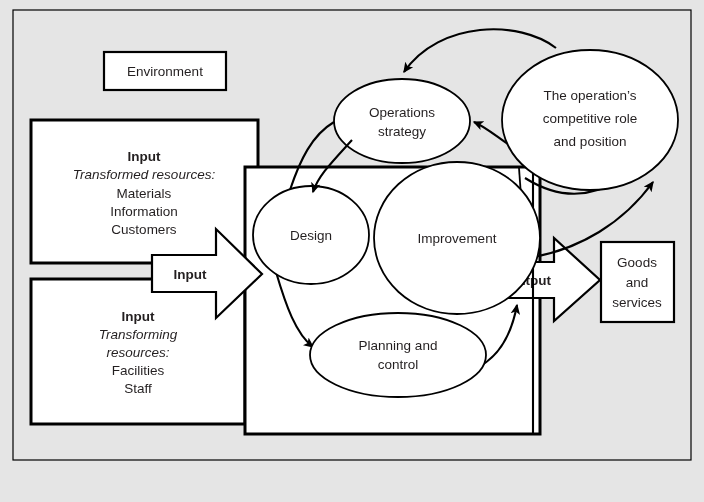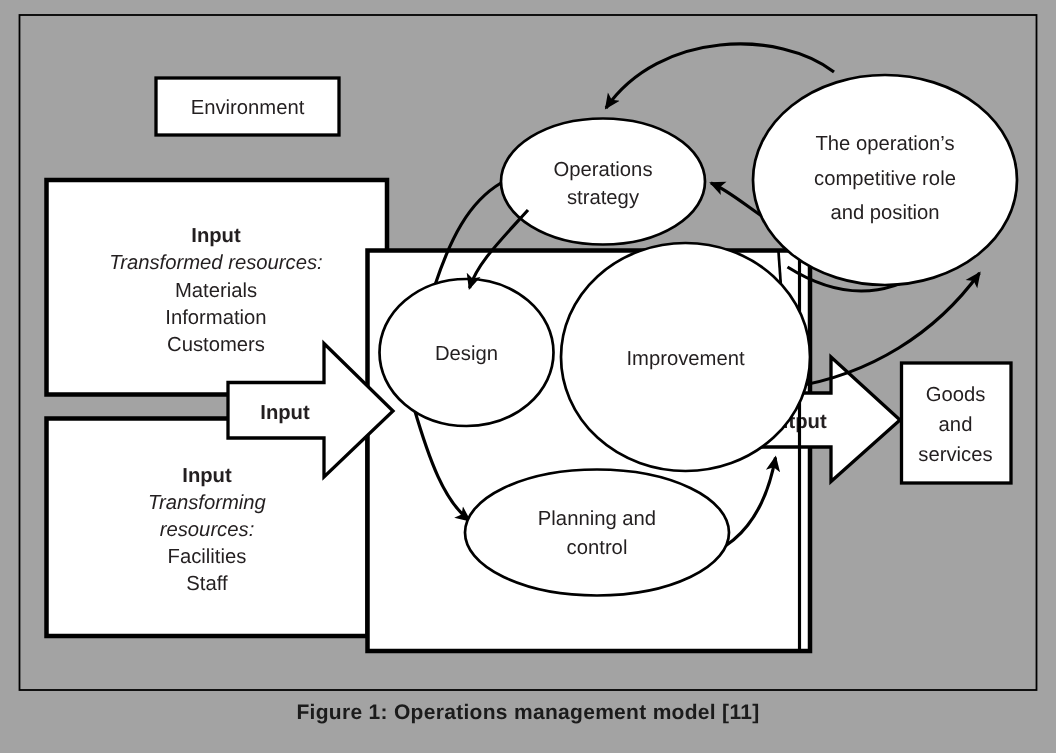--- a/index.html
+++ b/index.html
@@ -9,21 +9,21 @@
     background: #ffffff;
   }
   body {
     font-family: "Liberation Sans", sans-serif;
     color: #231f20;
   }
   #page {
     position: relative;
     width: 704px;
     height: 502px;
-    background: #a3a3a3;
+    background: #e5e5e5;
     overflow: hidden;
   }
   #figure-svg {
     display: block;
     width: 704px;
     height: 502px;
   }
   .thin-frame {
     fill: none;
     stroke: #000000;
@@ -196,15 +196,14 @@
     <g>
       <ellipse class="ellipse" cx="398" cy="355" rx="88" ry="42"></ellipse>
       <text class="t-label" x="398" y="350">Planning and</text>
       <text class="t-label" x="398" y="369">control</text>
     </g>
 
     <path class="flow-line" marker-end="url(#arrowhead)" d="M 352 140 C 332 162 318 176 313 192"></path>
 
   </svg>
 
-  <div class="caption">Figure 1: Operations management model [11]</div>
 
 </div>
 
 </body></html>

